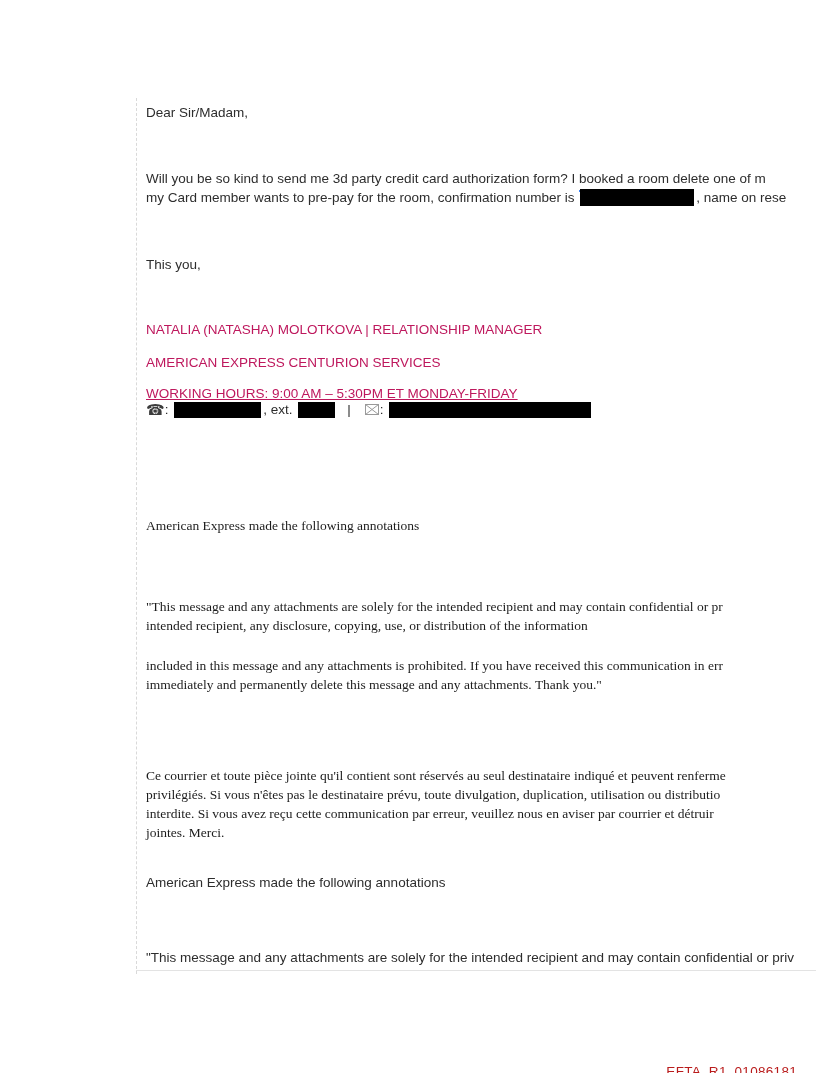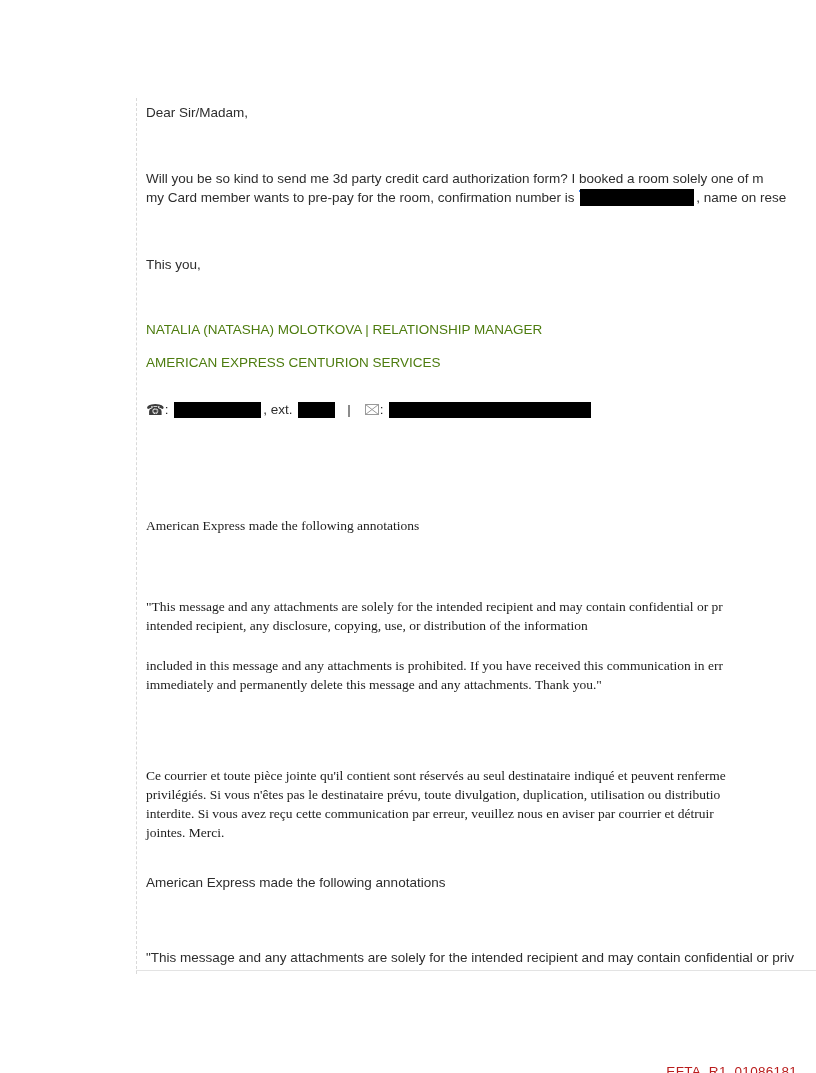--- a/index.html
+++ b/index.html
@@ -4,21 +4,21 @@
 <style>
   html,body { margin:0; padding:0; background:#ffffff; }
   .page {
     position:relative; width:816px; height:1073px; margin:12px auto;
     background:#ffffff; overflow:hidden;
     font-family:"Liberation Sans", sans-serif;
   }
   .ln { position:absolute; left:146px; white-space:nowrap; line-height:1.2; }
   .sans  { font-family:"Liberation Sans", sans-serif; font-size:13.5px; color:#2d2d2d; }
   .serif { font-family:"Liberation Serif", serif;      font-size:13.5px; color:#1c1c1c; }
-  .gray  { color:#4d7c0f; }
+  .gray  { color:#be185d; }
   .uline { text-decoration:underline; text-decoration-thickness:1px; }
   .link-underline { border-bottom:2px solid #3b82f6; padding-bottom:4px; }
   .redaction {
     display:inline-block; background:#000000; height:16px;
     vertical-align:-4px; margin:0 2px;
   }
   .red-confirm { width:114px; height:17px; }
   .red-phone   { width:87px; }
   .red-ext     { width:37px; }
   .red-email   { width:202px; }
@@ -41,31 +41,32 @@
 </head>
 <body>
 
 <div class="page">
 
   <div class="margin-guide"></div>
 
   <div class="ln sans" style="top:93px;">Dear Sir/Madam,</div>
 
   <div class="ln sans" style="top:159px;">
-    <span>Will you be so kind to send me 3d party credit card authorization form? I </span><span class="link-underline">booked a room</span><span> solely one of m</span>
+    <span>Will you be so kind to send me 3d party credit card authorization form? I </span><span class="link-underline">booked a room</span><span> delete one of m</span>
   </div>
 
   <div class="ln sans" style="top:177px;">
     <span>my Card member wants to pre-pay for the room, confirmation number is </span><span class="redaction red-confirm"></span><span>, name on rese</span>
   </div>
 
   <div class="ln sans" style="top:245px;">This you,</div>
 
   <div class="ln sans gray" style="top:310px;">NATALIA (NATASHA) MOLOTKOVA  |  RELATIONSHIP MANAGER</div>
   <div class="ln sans gray" style="top:343px;">AMERICAN EXPRESS CENTURION SERVICES</div>
+  <div class="ln sans gray uline" style="top:374px;">WORKING HOURS: 9:00 AM – 5:30PM ET MONDAY-FRIDAY</div>
 
   <div class="ln sans" style="top:389px;">
     <span class="phone-glyph">☎</span><span>:</span>
     <span class="redaction red-phone"></span><span>, ext.</span>
     <span class="redaction red-ext"></span><span class="divider-span">|</span><svg class="envelope-svg" width="14" height="11" viewBox="0 0 14 11">
         <rect x="0.5" y="0.5" width="13" height="10" fill="none" stroke="#9a9a9a" stroke-width="1"></rect>
         <path d="M0.5 0.5 L7 5.5 L13.5 0.5 M0.5 10.5 L7 5.5 L13.5 10.5" fill="none" stroke="#9a9a9a" stroke-width="1"></path>
       </svg><span>:</span>
     <span class="redaction red-email"></span>
   </div>

